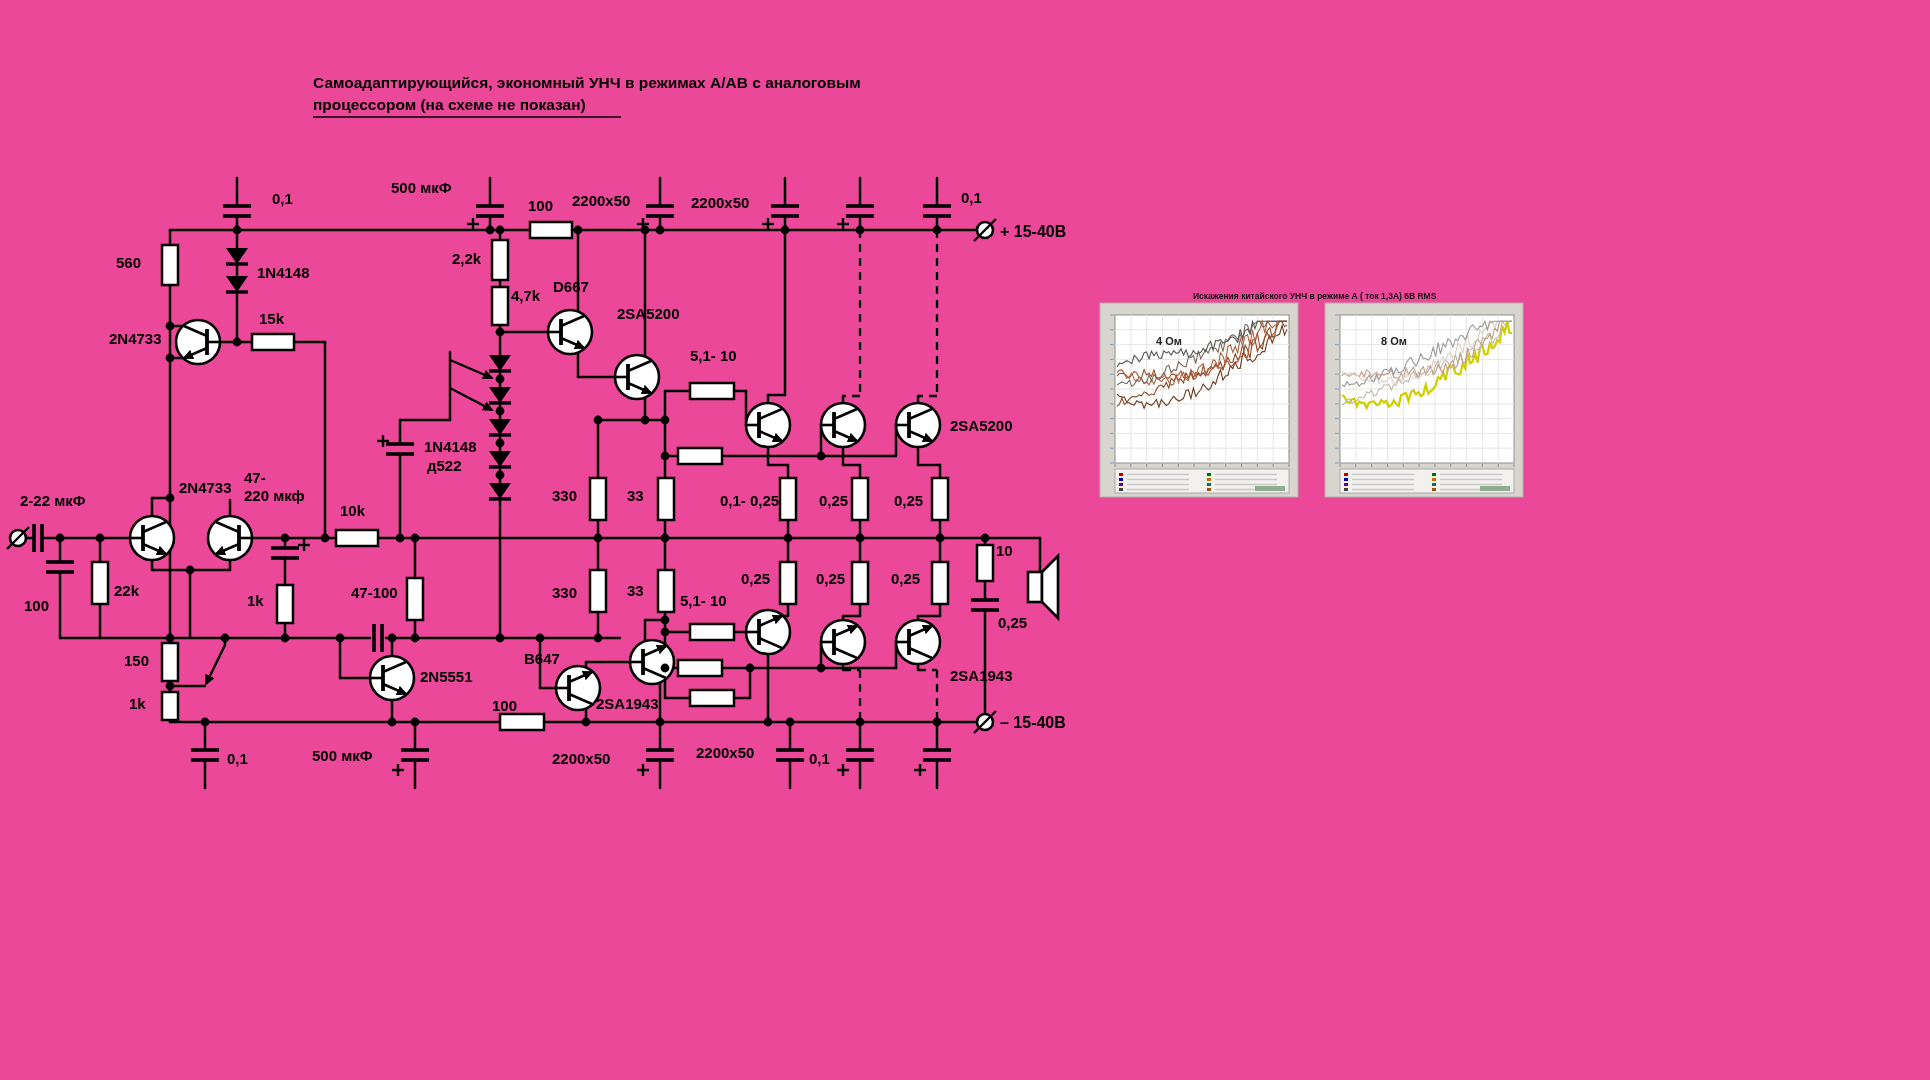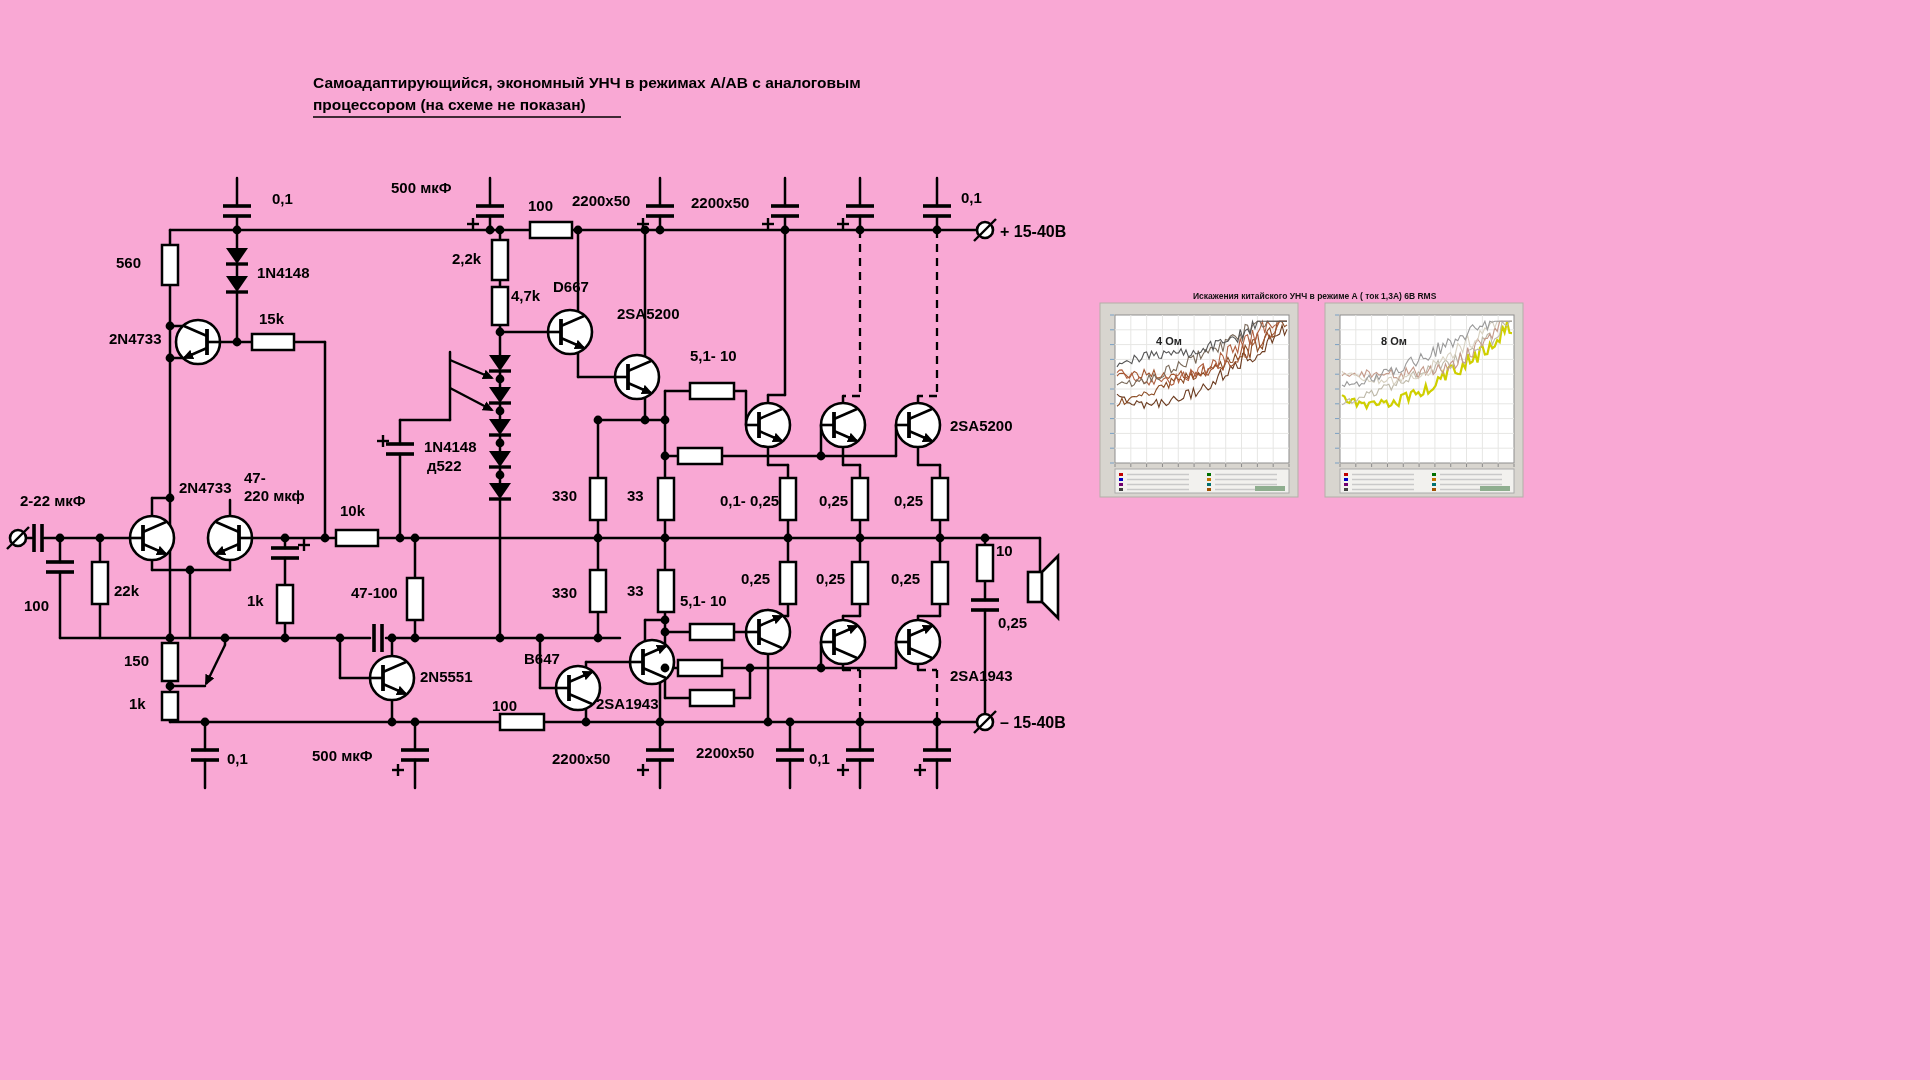--- a/index.html
+++ b/index.html
@@ -1,18 +1,18 @@
 <!DOCTYPE html>
 <html><head>
 <meta charset="utf-8">
 <style>
   html,body{margin:0;padding:0;background:#ffffff;}
   body{width:1930px;height:1080px;overflow:hidden;}
   svg text{font-family:"Liberation Sans","DejaVu Sans",sans-serif;}
-  .canvas{position:relative;width:1930px;height:1080px;background:#f9a8d4;}
+  .canvas{position:relative;width:1930px;height:1080px;background:#ec4899;}
 </style>
 </head>
 <body>
 
 <div class="canvas">
   <svg id="schem" width="1930" height="1080" viewBox="0 0 1930 1080">
       <defs>
         <marker id="ah" markerWidth="12" markerHeight="10" refX="9" refY="5" orient="auto" markerUnits="userSpaceOnUse">
           <path d="M0,0 L11,5 L0,10 Z" fill="#000"></path>
         </marker>

